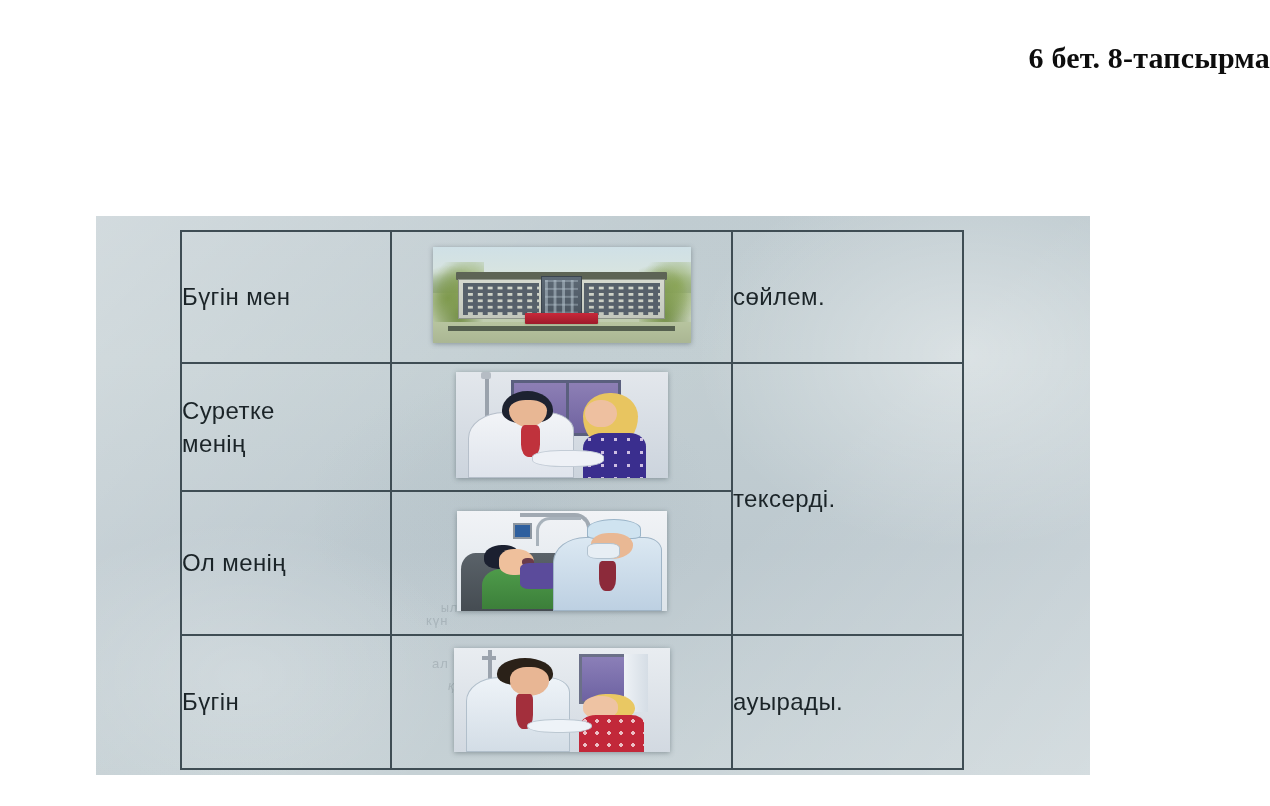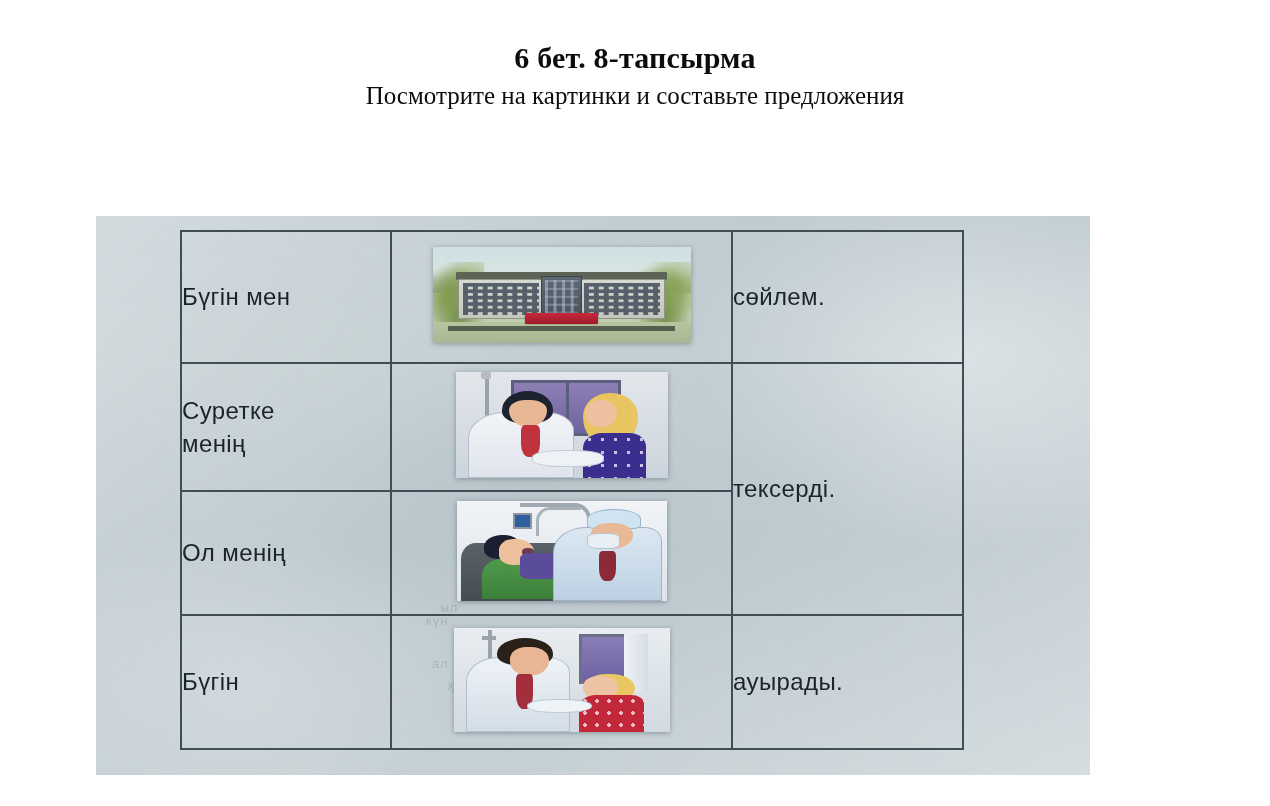--- a/index.html
+++ b/index.html
@@ -24,20 +24,21 @@
     text-align: center;
     font-family: "Liberation Serif", serif;
     color: #0d0d0d;
   }
   #task-title {
     font-size: 30px;
     font-weight: bold;
     letter-spacing: 0.2px;
     margin: 40px 0 0 0;
     line-height: 1.2;
+    text-align: right;
   }
   #subtitle-kk {
     font-size: 25px;
     font-weight: normal;
     margin: 7px 0 0 0;
     line-height: 1.25;
   }
   #subtitle-ru {
     font-size: 25px;
     font-weight: normal;
@@ -431,21 +432,20 @@
     position: absolute; left: 34%; bottom: 18%; width: 30%; height: 14%;
     background: #eef3f8; border-radius: 44%;
     border: 1px solid #bcc8d2; box-sizing: border-box;
   }
 </style>
 </head>
 <body>
 
 <div id="heading-block">
   <div id="task-title">6 бет. 8-тапсырма</div>
-  <div id="subtitle-ru">Посмотрите на картинки и составьте предложения</div>
 </div>
 
 <div id="worksheet-photo">
 
   <div id="photo-sheen-a"></div>
   <div id="photo-sheen-b"></div>
   <div id="photo-sheen-c"></div>
 
   <div class="ghost-text" style="left:345px; top:385px;font-family:Liberation Mono, monospace;">ыл</div>
   <div class="ghost-text" style="left:330px; top:397px;">күн</div>
@@ -506,21 +506,21 @@
             <div class="st-doctor-hair"></div>
             <div class="st-doctor-face"></div>
             <div class="st-doctor-tie"></div>
             <div class="st-arm"></div>
           </div>
         </td>
 
         <td class="predicate-cell" rowspan="2">тексерді.</td>
       </tr>
 
-      <tr style="height:124px;">
+      <tr style="height:144px;">
         <td class="phrase-cell">Ол менің</td>
         <td class="picture-cell">
           <div class="illustration pic-dentist">
             <div class="dt-bg"></div>
             <div class="dt-lamp-arm"></div>
             <div class="dt-lamp-arm2"></div>
             <div class="dt-monitor"></div>
             <div class="dt-chair"></div>
             <div class="dt-patient-body"></div>
             <div class="dt-patient-hair"></div>

